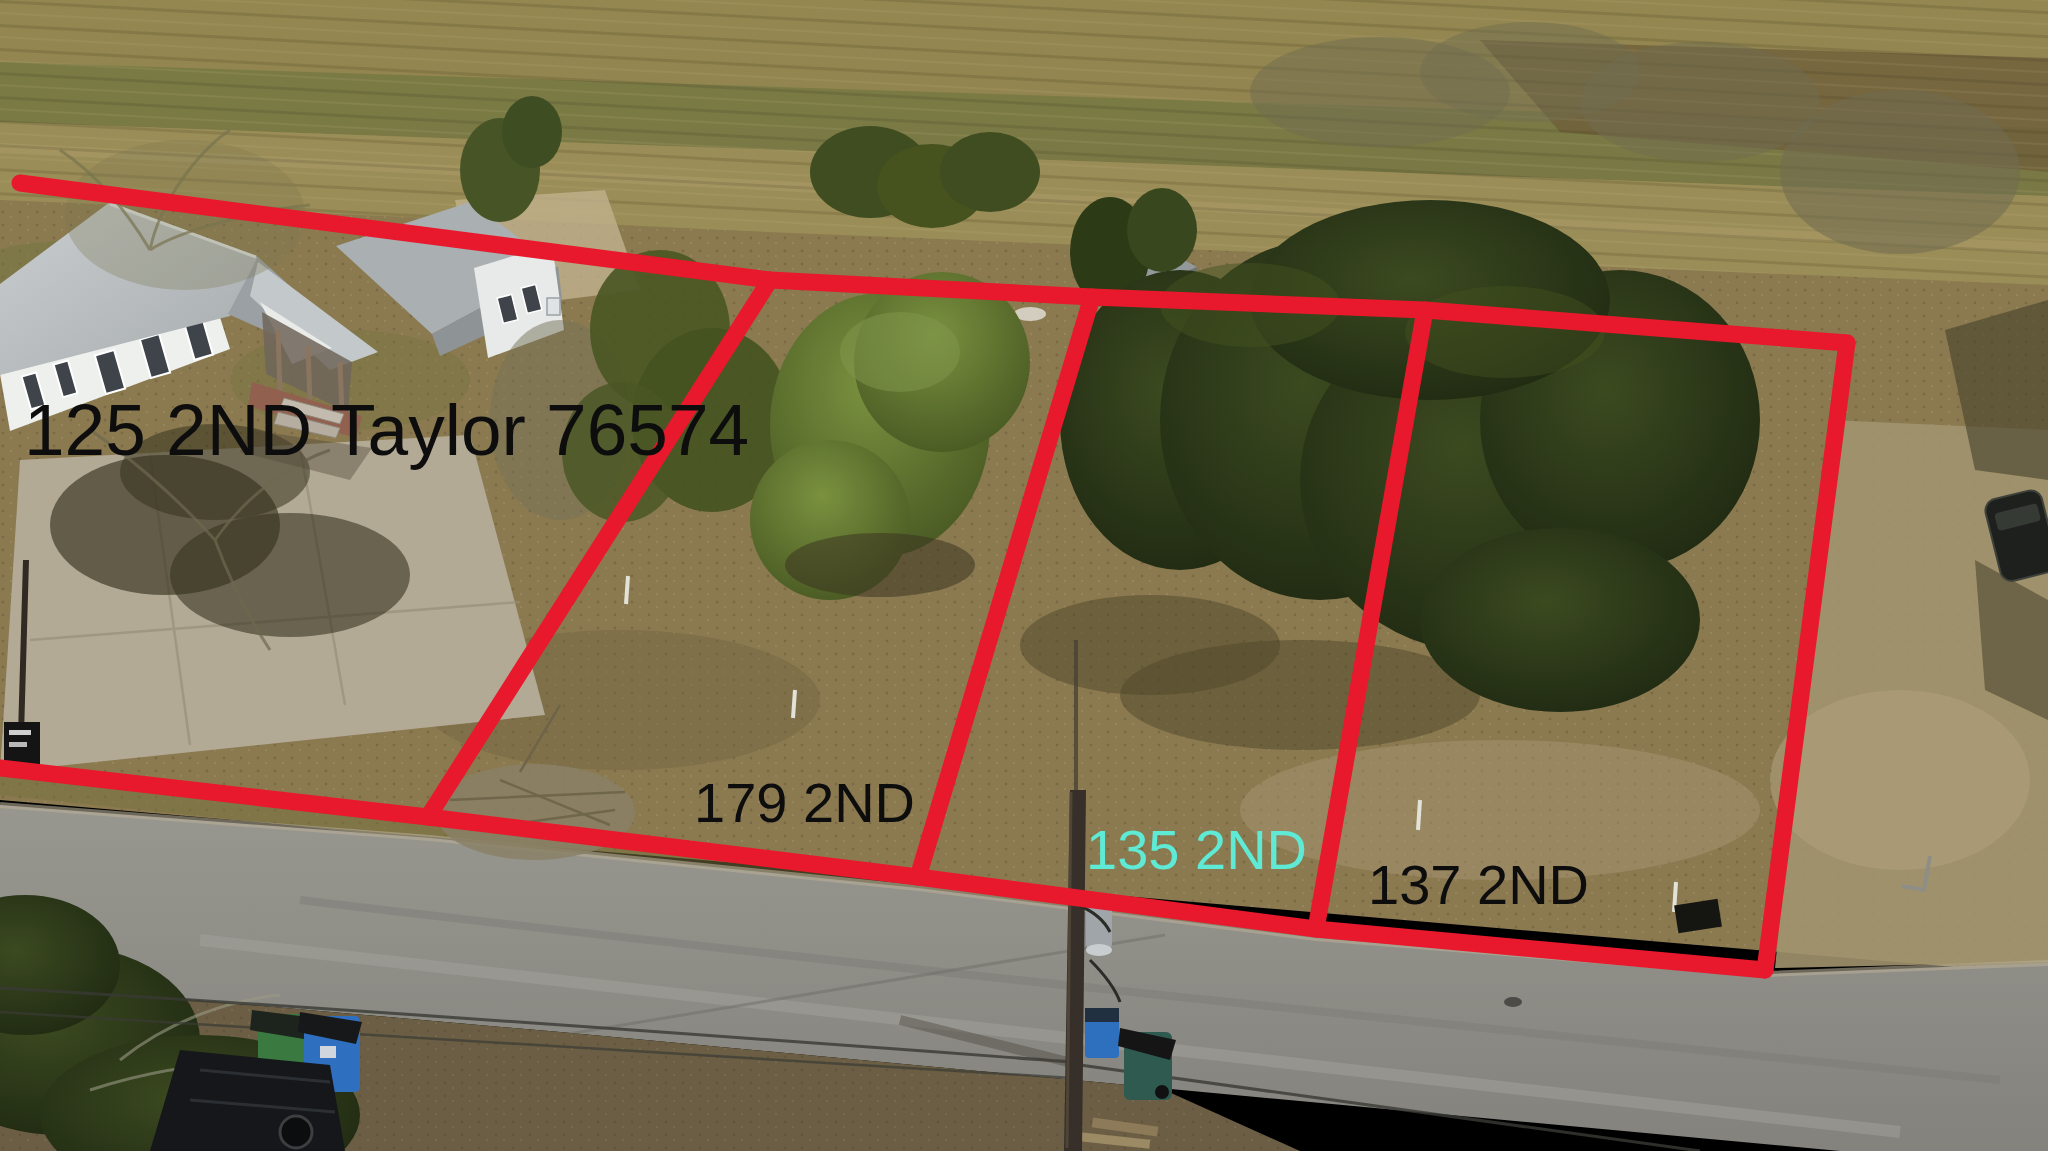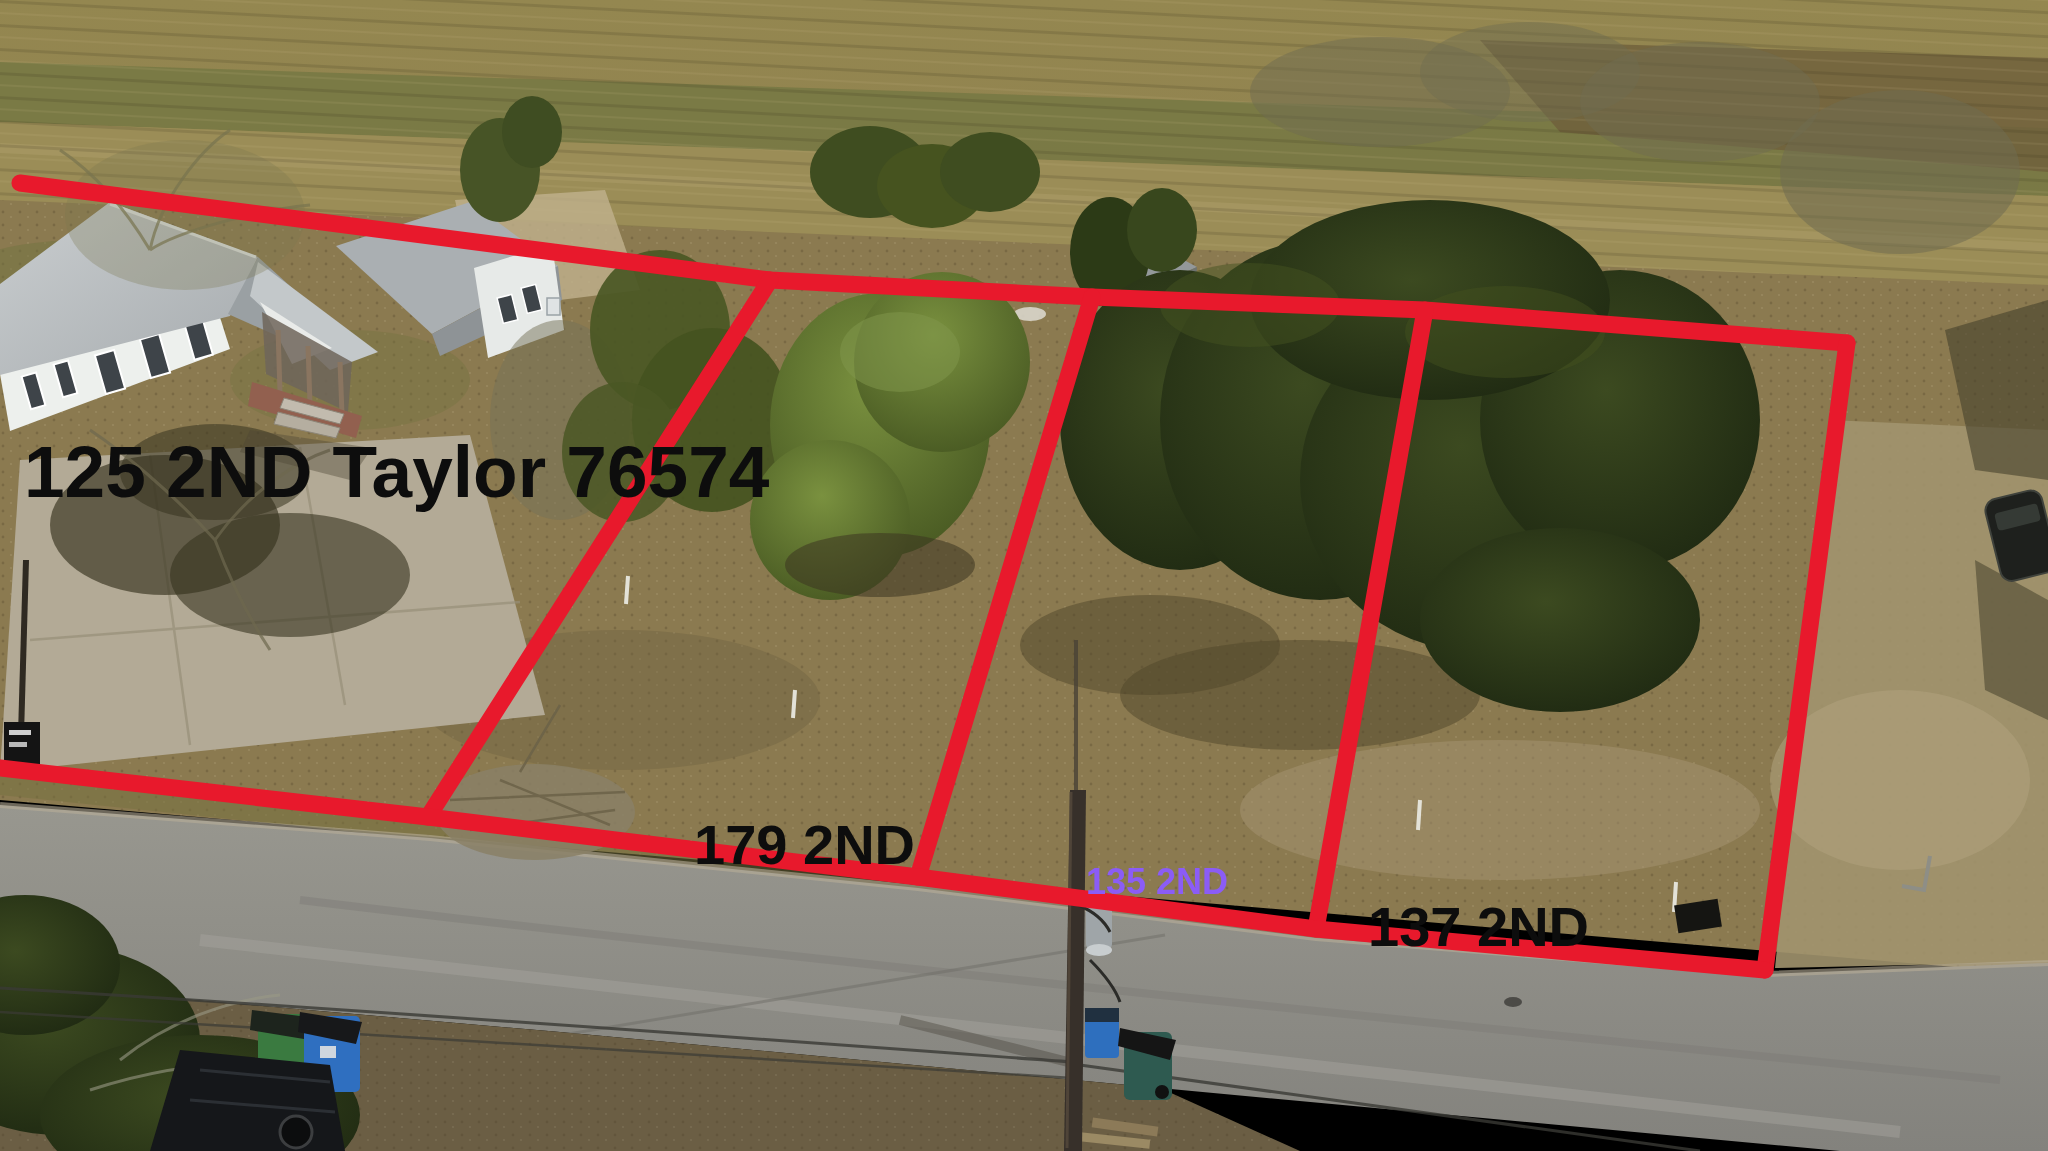--- a/index.html
+++ b/index.html
@@ -1,20 +1,20 @@
 <!DOCTYPE html>
 <html><head>
 <meta charset="utf-8">
 <style>
   html,body{margin:0;padding:0;background:#000;}
   .stage{position:relative;width:2048px;height:1151px;overflow:hidden;
          font-family:"Liberation Sans",sans-serif;}
   .stage svg{position:absolute;left:0;top:0;}
-  .lot-label{position:absolute;color:#0d0d0d;font-weight:700;letter-spacing:0;
-             line-height:1.05;white-space:nowrap;user-select:none;margin-top:42px;}
+  .lot-label{position:absolute;color:#0d0d0d;font-weight:400;letter-spacing:0;
+             line-height:1.05;white-space:nowrap;user-select:none;}
 </style>
 </head>
 <body>
 
 <div class="stage">
 
   <svg width="2048" height="1151" viewBox="0 0 2048 1151">
     <defs>
       <linearGradient id="fieldGrad" x1="0" y1="0" x2="0" y2="1">
         <stop offset="0" stop-color="#948750"></stop>
@@ -227,15 +227,15 @@
       <polyline points="20,183 770,280 1092,297 1425,310 1847,343" fill="none" stroke="#e8192c" stroke-width="17" stroke-linecap="round" stroke-linejoin="round"></polyline>
       <polyline points="770,280 428,817" fill="none" stroke="#e8192c" stroke-width="17" stroke-linecap="round" stroke-linejoin="round"></polyline>
       <polyline points="1092,297 918,877" fill="none" stroke="#e8192c" stroke-width="17" stroke-linecap="round" stroke-linejoin="round"></polyline>
       <polyline points="1425,310 1316,929" fill="none" stroke="#e8192c" stroke-width="17" stroke-linecap="round" stroke-linejoin="round"></polyline>
       <polyline points="1847,343 1765,970" fill="none" stroke="#e8192c" stroke-width="17" stroke-linecap="round" stroke-linejoin="round"></polyline>
       <polyline points="0,768 428,817 918,877 1316,929 1765,970" fill="none" stroke="#e8192c" stroke-width="17" stroke-linecap="round" stroke-linejoin="round"></polyline>
     </svg>
 
   <div class="lot-label" style="left: 24px; top: 392px; font-size: 73px; color: rgb(13, 13, 13);">125 2ND Taylor 76574</div>
   <div class="lot-label" style="left: 694px; top: 774px; font-size: 56px; color: rgb(13, 13, 13);">179 2ND</div>
-  <div class="lot-label" style="left: 1086px; top: 821px; font-size: 36px; color: #8b5cf6; text-align: right;">135 2ND</div>
+  <div class="lot-label" style="left: 1086px; top: 821px; font-size: 56px; color: #5eead4; text-align: right;">135 2ND</div>
   <div class="lot-label" style="left: 1368px; top: 856px; font-size: 56px; color: rgb(13, 13, 13);">137 2ND</div>
 </div>
 
 </body></html>

